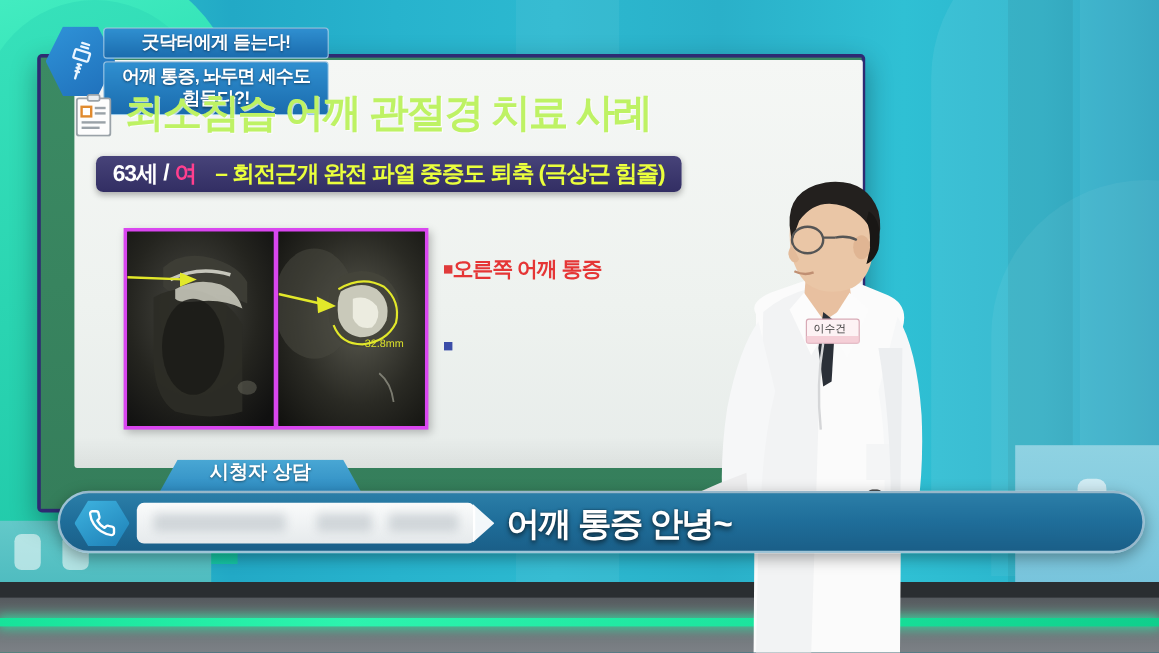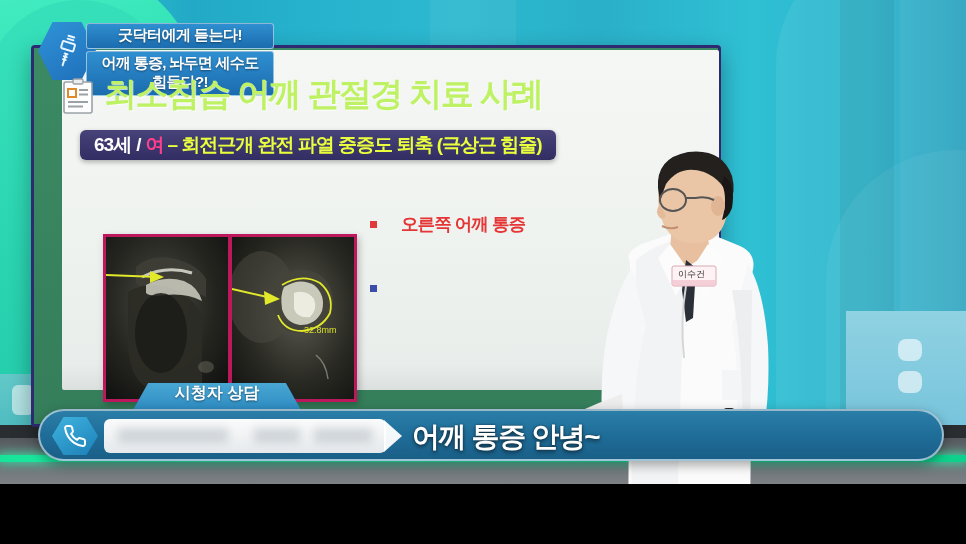--- a/index.html
+++ b/index.html
@@ -1,19 +1,19 @@
 <!DOCTYPE html>
 <html><head>
 <meta charset="utf-8">
 <style>
   * { margin:0; padding:0; box-sizing:border-box; }
   html,body { width:966px; height:544px; overflow:hidden; background:#000; }
   body { font-family:"Liberation Sans","DejaVu Sans",sans-serif; }
 
-  .stage { position:relative; width:966px; height:484px; overflow:hidden;text-decoration:underline; }
+  .stage { position:relative; width:966px; height:544px; overflow:hidden;text-decoration:underline; }
 
   
   .bg-base { position:absolute; inset:0; background:linear-gradient(90deg,#2fd6b6 0%,#37d2bd 6%,#29b9c9 12%,#22a9c6 20%,#27b3cd 34%,#2cb9d0 48%,#2ab0c9 62%,#2fc0d4 78%,#2bb4cc 90%,#1f9dbb 100%); }
   .bg-panel { position:absolute; top:0; bottom:0; background:rgba(255,255,255,0.055); }
   .bg-panel.dark { background:rgba(0,0,0,0.06); }
   .bg-arch {
     position:absolute; left:-42px; top:-30px; width:240px; height:500px;
     border-radius:140px 140px 0 0;
     background:linear-gradient(160deg,#49f0c4,#23d9ae 45%,#16c6a4);
   }
@@ -108,52 +108,52 @@
     position:absolute; left:80px; top:130px; height:30px;
     padding:0 14px; display:flex; align-items:center; gap:0;
     background:linear-gradient(180deg,#474379,#322e63);
     border-radius:6px; box-shadow:0 2px 5px rgba(0,0,0,.3);
     white-space:nowrap;
   }
   .subbar span { font-size:19px; font-weight:bold; letter-spacing:-1px; }
   .sb-age { color:#ffffff; }
   .sb-slash { color:#ffffff; padding:0 5px; }
   .sb-sex { color:#ff3f8e; }
-  .sb-rest { color:#eaff3c; padding-left:4px;text-align:center; }
+  .sb-rest { color:#eaff3c; padding-left:16px;text-align:center; }
 
   
   .mri-wrap { position:absolute; left:103px; top:190px; width:254px; height:168px;
-    background:#be185d; padding:3px; box-shadow:2px 3px 7px rgba(0,0,0,.25);margin-top:44px; }
+    background:#d946ef; padding:3px; box-shadow:2px 3px 7px rgba(0,0,0,.25); }
   .mri { position:absolute; top:3px; height:162px; overflow:hidden; background:#0d0f0d; }
   .mri.a { left:3px; width:122px; }
   .mri.b { left:129px; width:122px; }
   .mri svg { display:block; width:100%; height:100%; }
 
   
   .bullets { position:absolute; left:370px; top:212px; width:300px; }
-  .bullet { display:flex; align-items:flex-start; gap:24px; margin-bottom:40px; white-space:nowrap; }
+  .bullet { display:flex; align-items:flex-start; gap:0; margin-bottom:40px; white-space:nowrap; }
   .bullet .sq { width:7px; height:7px; margin-top:9px; flex:none; }
   .bullet .tx { font-size:17.5px; font-weight:bold; letter-spacing:-.9px; }
   .b1 .sq { background:#e03b3b; } .b1 .tx { color:#e53535; }
   .b2 .sq { background:#3b4da8; } .b2 .tx { color:#2b3f9e; }
   .b3 .sq { background:#3b4da8; } .b3 .tx { color:#3550c8; }
 
   
   .viewer-tab {
     position:absolute; left:133px; top:383px; width:168px; height:27px;
     background:linear-gradient(180deg,#49a7d4,#2e8cc2);
     clip-path:polygon(9% 0%,91% 0%,100% 100%,0% 100%);
     display:flex; align-items:flex-start; justify-content:center;
     color:#fff; font-size:16px; font-weight:bold; letter-spacing:0px;
     text-shadow:0 1px 2px rgba(0,0,0,.45);
   }
 
   
   .caller-bar {
-    position:absolute; left:38px; top:409px; width:906px; height:52px;
+    position:absolute; left:48px; top:409px; width:906px; height:52px;
     background:linear-gradient(180deg,#2b7ea8 0%,#1f6e9a 48%,#1a5f88 100%);
     border-radius:26px; border:2px solid rgba(255,255,255,.55);
     box-shadow:0 4px 12px rgba(0,0,0,.35);
   }
   .caller-hex {
     position:absolute; left:12px; top:6px; width:46px; height:38px;
     background:linear-gradient(150deg,#3fb4e0,#1d7fb6);
     clip-path:polygon(25% 0%,75% 0%,100% 50%,75% 100%,25% 100%,0% 50%);
     display:flex; align-items:center; justify-content:center;
   }

